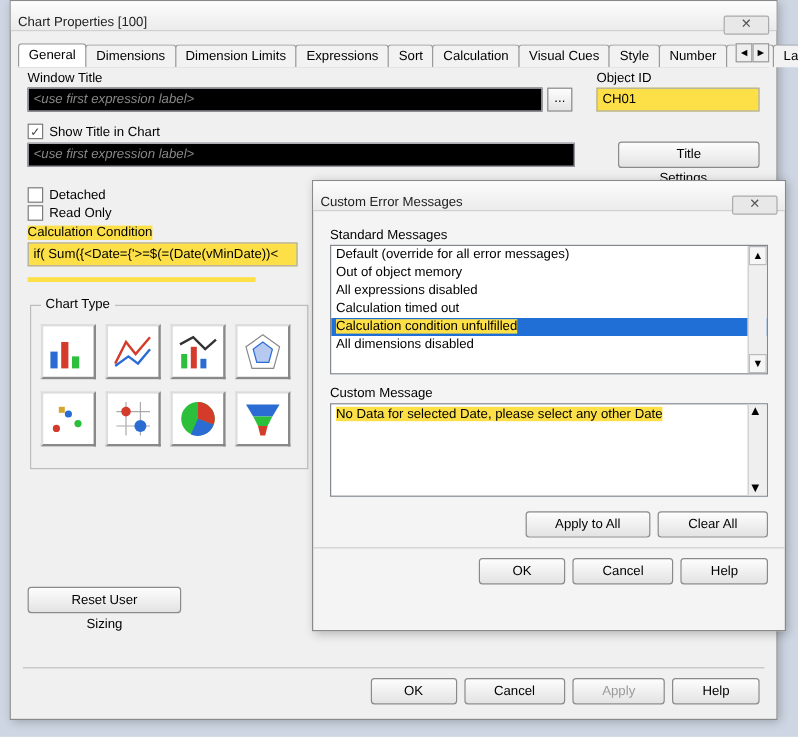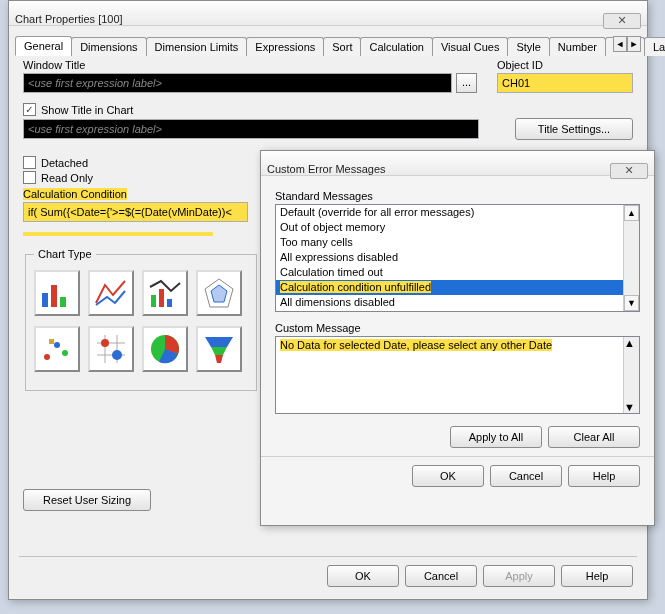--- a/index.html
+++ b/index.html
@@ -15,21 +15,21 @@
   .tab.active { background:#fff; border-bottom:1px solid #fff; font-weight:normal; }
   .tab-scroll { display:flex; position:absolute; right:0; top:2px; }
   .tab-scroll div{ width:14px;height:16px;border:1px solid #999;background:#eee;text-align:center;line-height:14px;font-size:9px;}
   .panel { position:absolute; left:14px; top:54px; right:14px; bottom:46px; background:#fff0; }
   .row { display:flex; align-items:center; margin-bottom:4px; }
   label.lab { display:block; margin:4px 0 2px 0; }
   .hl { background: #fde047; }
   .input { height:20px; border:1px solid #abadb3; background:#fde047; padding:1px 4px; width:100%; }
   .input.disabled { color:#888; background:#000000; font-style:italic;}
   .dots { width:22px; height:20px; border:1px solid #888; background:linear-gradient(#fdfdfd,#e4e4e4); margin-left:4px; text-align:center; line-height:16px;}
-  .btn { height:22px; border:1px solid #8a8a8a; background:linear-gradient(#fdfdfd,#e3e3e3); padding:0 12px; border-radius:3px; min-width:72px; text-align:center; line-height:20px; cursor:default;}
+  .btn { height:22px; border:1px solid #8a8a8a; background:linear-gradient(#fdfdfd,#e3e3e3); padding:0 24px; border-radius:3px; min-width:72px; text-align:center; line-height:20px; cursor:default;}
   .btn.small{min-width:auto;}
   .btn.disabled{ color:#9a9a9a;}
   .check { display:flex; align-items:center; gap:5px; margin:2px 0;}
   .check .box{ width:13px;height:13px;border:1px solid #7a7a7a;background:#fff;display:flex;align-items:center;justify-content:center;font-size:10px;color:#444;}
   fieldset.ct { border:1px solid #bcbcbc; margin-top:10px; padding:10px 8px 8px 8px; }
   fieldset.ct legend{ padding:0 4px;}
   .chart-row{ display:flex; gap:8px; margin-bottom:10px;}
   .chart-tile{ width:46px;height:46px; border:2px outset #ddd; background:#fff; display:flex;align-items:center;justify-content:center;}
   .chart-tile svg{width:36px;height:36px;}
   .btnrow{ position:absolute; right:14px; bottom:12px; display:flex; gap:6px;}
@@ -206,21 +206,20 @@
 <div class="dialog sub">
   <div class="titlebar">
     <span class="title">Custom Error Messages</span>
     <div class="close">✕</div>
   </div>
   <div class="body">
     <label class="lab">Standard Messages</label>
     <div class="listbox">
       <div class="item">Default (override for all error messages)</div>
       <div class="item">Out of object memory</div>
-      <div class="item">Too many cells</div>
       <div class="item">All expressions disabled</div>
       <div class="item">Calculation timed out</div>
       <div class="item sel"><span class="hl" style="color:#000;">Calculation condition unfulfilled</span></div>
       <div class="item">All dimensions disabled</div>
       <div class="scroll">
           <div class="arr">▲</div>
           <div style="flex:1"></div>
           <div class="arr" style="position:absolute;bottom:0;left:0;right:0;">▼</div>
         </div>
     </div>

